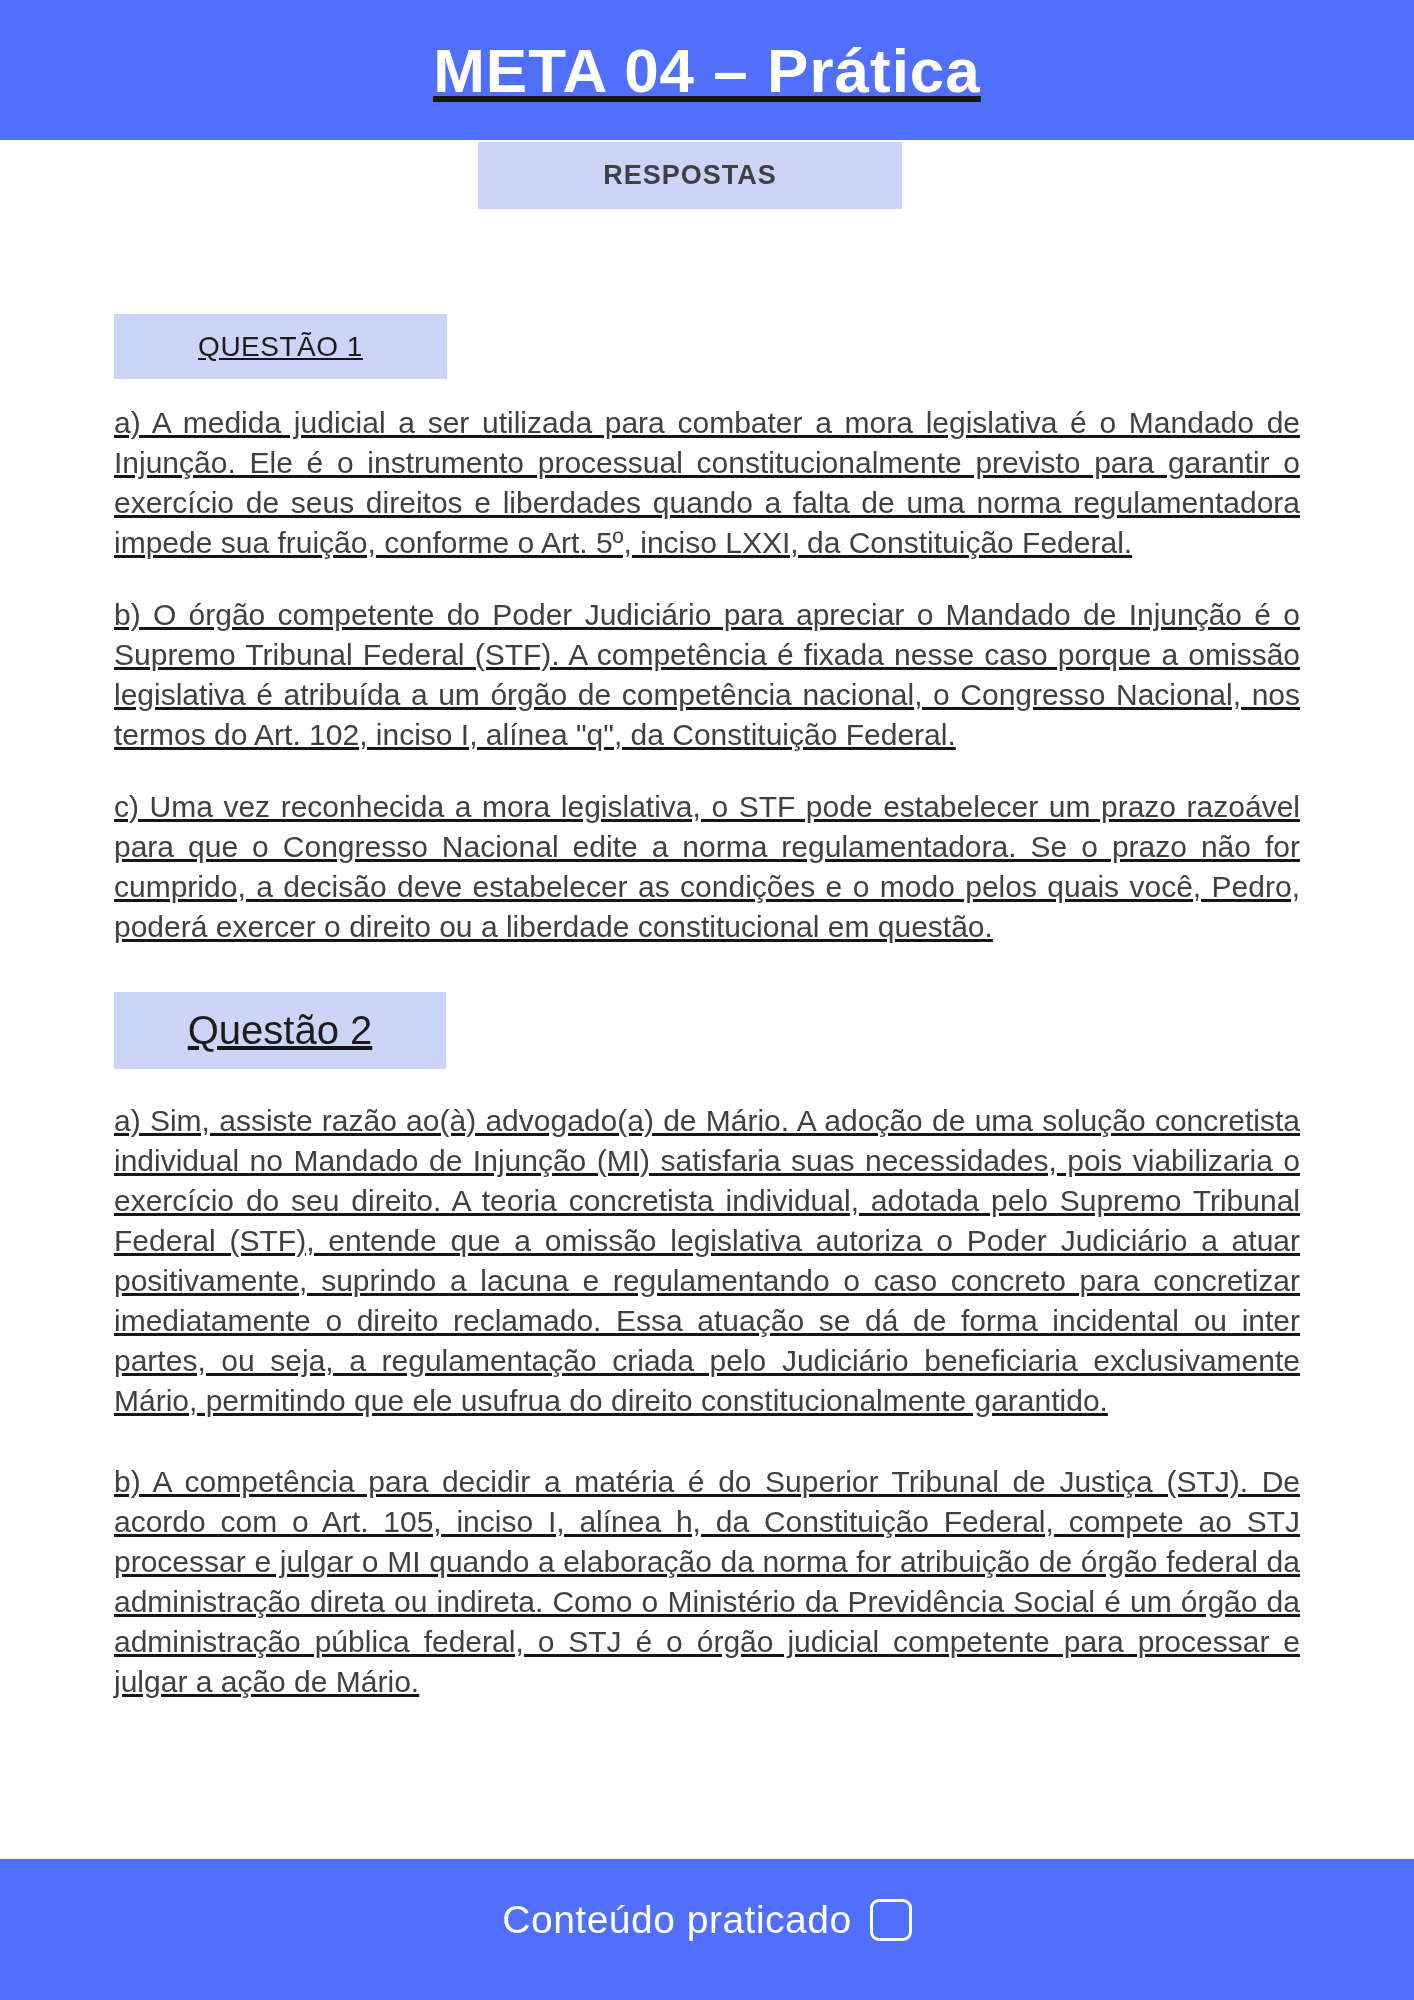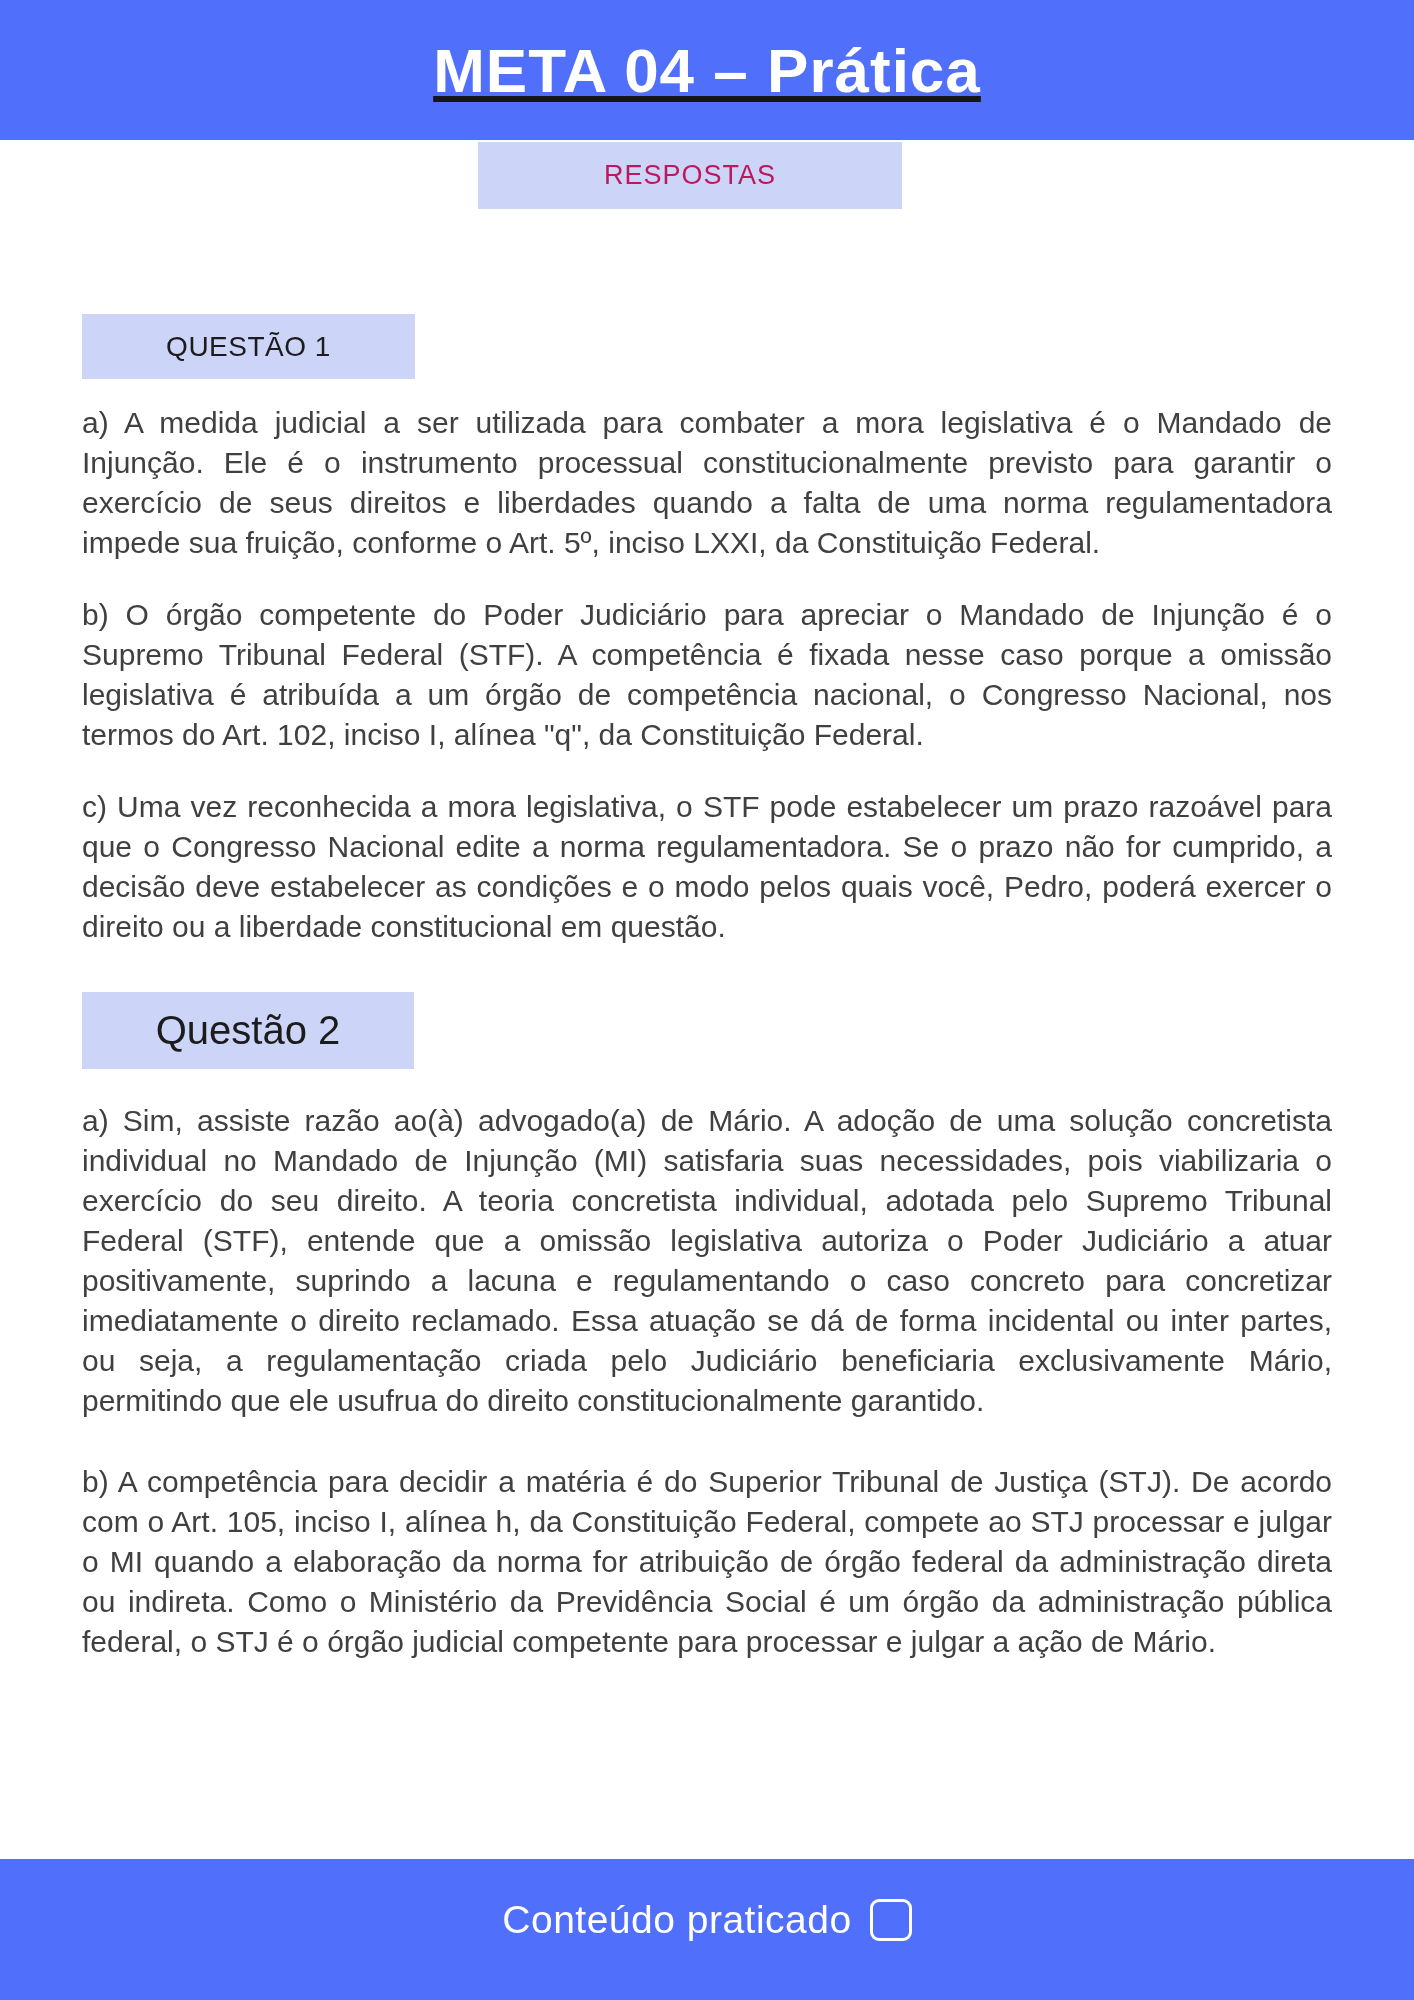--- a/index.html
+++ b/index.html
@@ -32,28 +32,29 @@
   .respostas-box {
     margin: 2px 0 0 478px;
     width: 424px;
     height: 67px;
     background: #CCD4F7;
     display: flex;
     align-items: center;
     justify-content: center;
   }
   .respostas-box span {
-    font-weight: 400;
+    font-weight: 700;
     font-size: 27px;
     letter-spacing: 1px;
-    color: #be185d;
+    color: #404040;
   }
   
   .content {
-    padding: 0 82px;
+    padding: 0 114px;
+    text-decoration: underline;
   }
   .q-label {
     background: #CCD4F7;
     display: flex;
     align-items: center;
     justify-content: center;
     color: #1c1c1c;
   }
   .q-label.q1 {
     margin-top: 105px;

